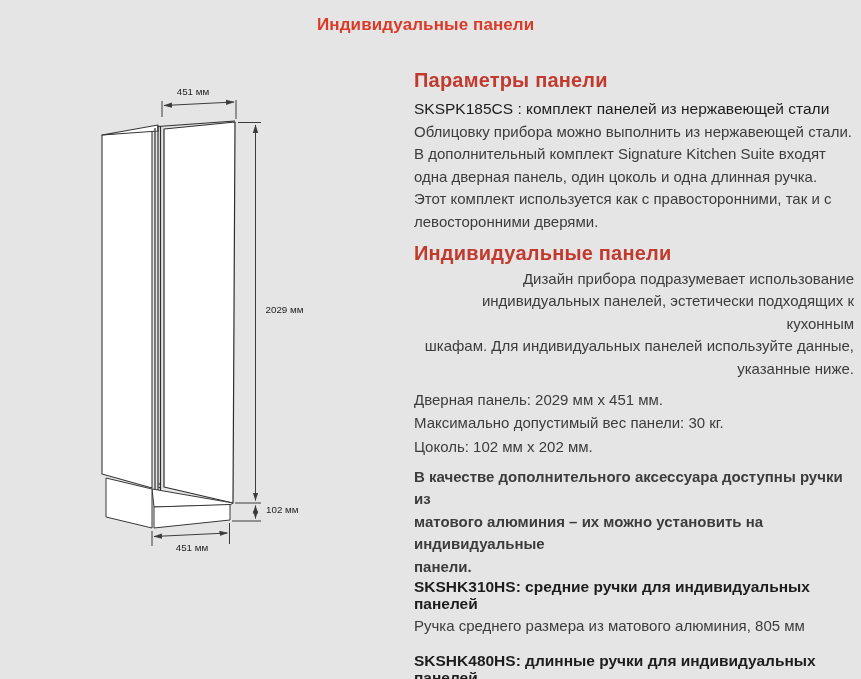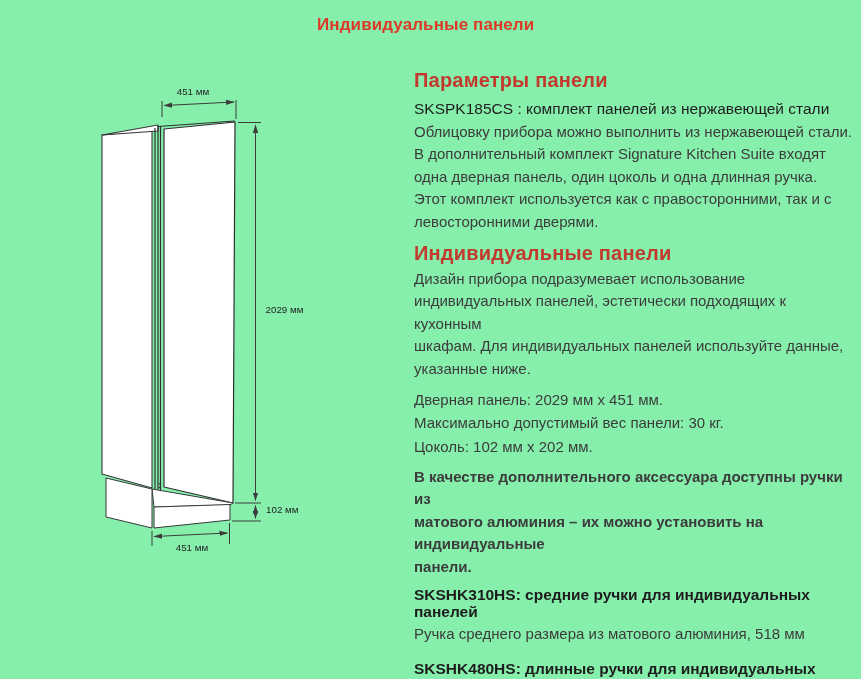--- a/index.html
+++ b/index.html
@@ -1,20 +1,20 @@
 <!DOCTYPE html>
 <html><head>
 <meta charset="utf-8">
 <style>
   * { margin:0; padding:0; box-sizing:border-box; }
   html,body { background:#ffffff; }
   .page {
     position:relative;
     width:861px; height:679px;
-    background:#86efac;
+    background:#e5e5e5;
     font-family:"Liberation Sans", sans-serif;
     overflow:hidden;
   }
   .page-title {
     position:absolute; left:317px; top:15px;
     font-size:17px; font-weight:700;
     color:#DC3A28;
     letter-spacing:0.1px;
   }
   .diagram {
@@ -37,30 +37,30 @@
   .sub-bold {
     margin-top:9px;
     font-size:15.5px; font-weight:400; line-height:18px;
     color:#1d1d1d;
   }
   .body-p {
     font-size:15px; color:#3c3c3c; line-height:22.4px;
     white-space:pre-line;
   }
   .p1 { margin-top:3px; }
-  .p2 { margin-top:4px; }
+  .p2 { margin-top:4px;text-align:right; }
   .specs { margin-top:8px; }
   .specs .spec-line {
     font-size:15px; color:#3c3c3c; line-height:23.3px;
   }
   .p3 { margin-top:8px;font-weight:bold; }
   .handle-h {
     font-size:15.5px; font-weight:700; line-height:17px; color:#1d1d1d;
   }
-  .handle1-h { margin-top:8px; }
+  .handle1-h { margin-top:0; }
   .handle2-h { margin-top:18px; }
   .handle-d {
     margin-top:5px;
     font-size:15px; color:#3c3c3c; line-height:17px;
   }
 </style>
 </head>
 <body>
 
 <div class="page">
@@ -153,18 +153,18 @@
       <div class="spec-line">Дверная панель: 2029 мм x 451 мм.</div>
       <div class="spec-line">Максимально допустимый вес панели: 30 кг.</div>
       <div class="spec-line">Цоколь: 102 мм x 202 мм.</div>
     </div>
 
     <div class="body-p p3">В качестве дополнительного аксессуара доступны ручки из
 матового алюминия – их можно установить на индивидуальные
 панели.</div>
 
     <div class="handle-h handle1-h">SKSHK310HS: средние ручки для индивидуальных панелей</div>
-    <div class="handle-d">Ручка среднего размера из матового алюминия, 518 мм</div>
+    <div class="handle-d">Ручка среднего размера из матового алюминия, 805 мм</div>
 
     <div class="handle-h handle2-h">SKSHK480HS: длинные ручки для индивидуальных панелей</div>
 
   </div>
 </div>
 
 </body></html>

